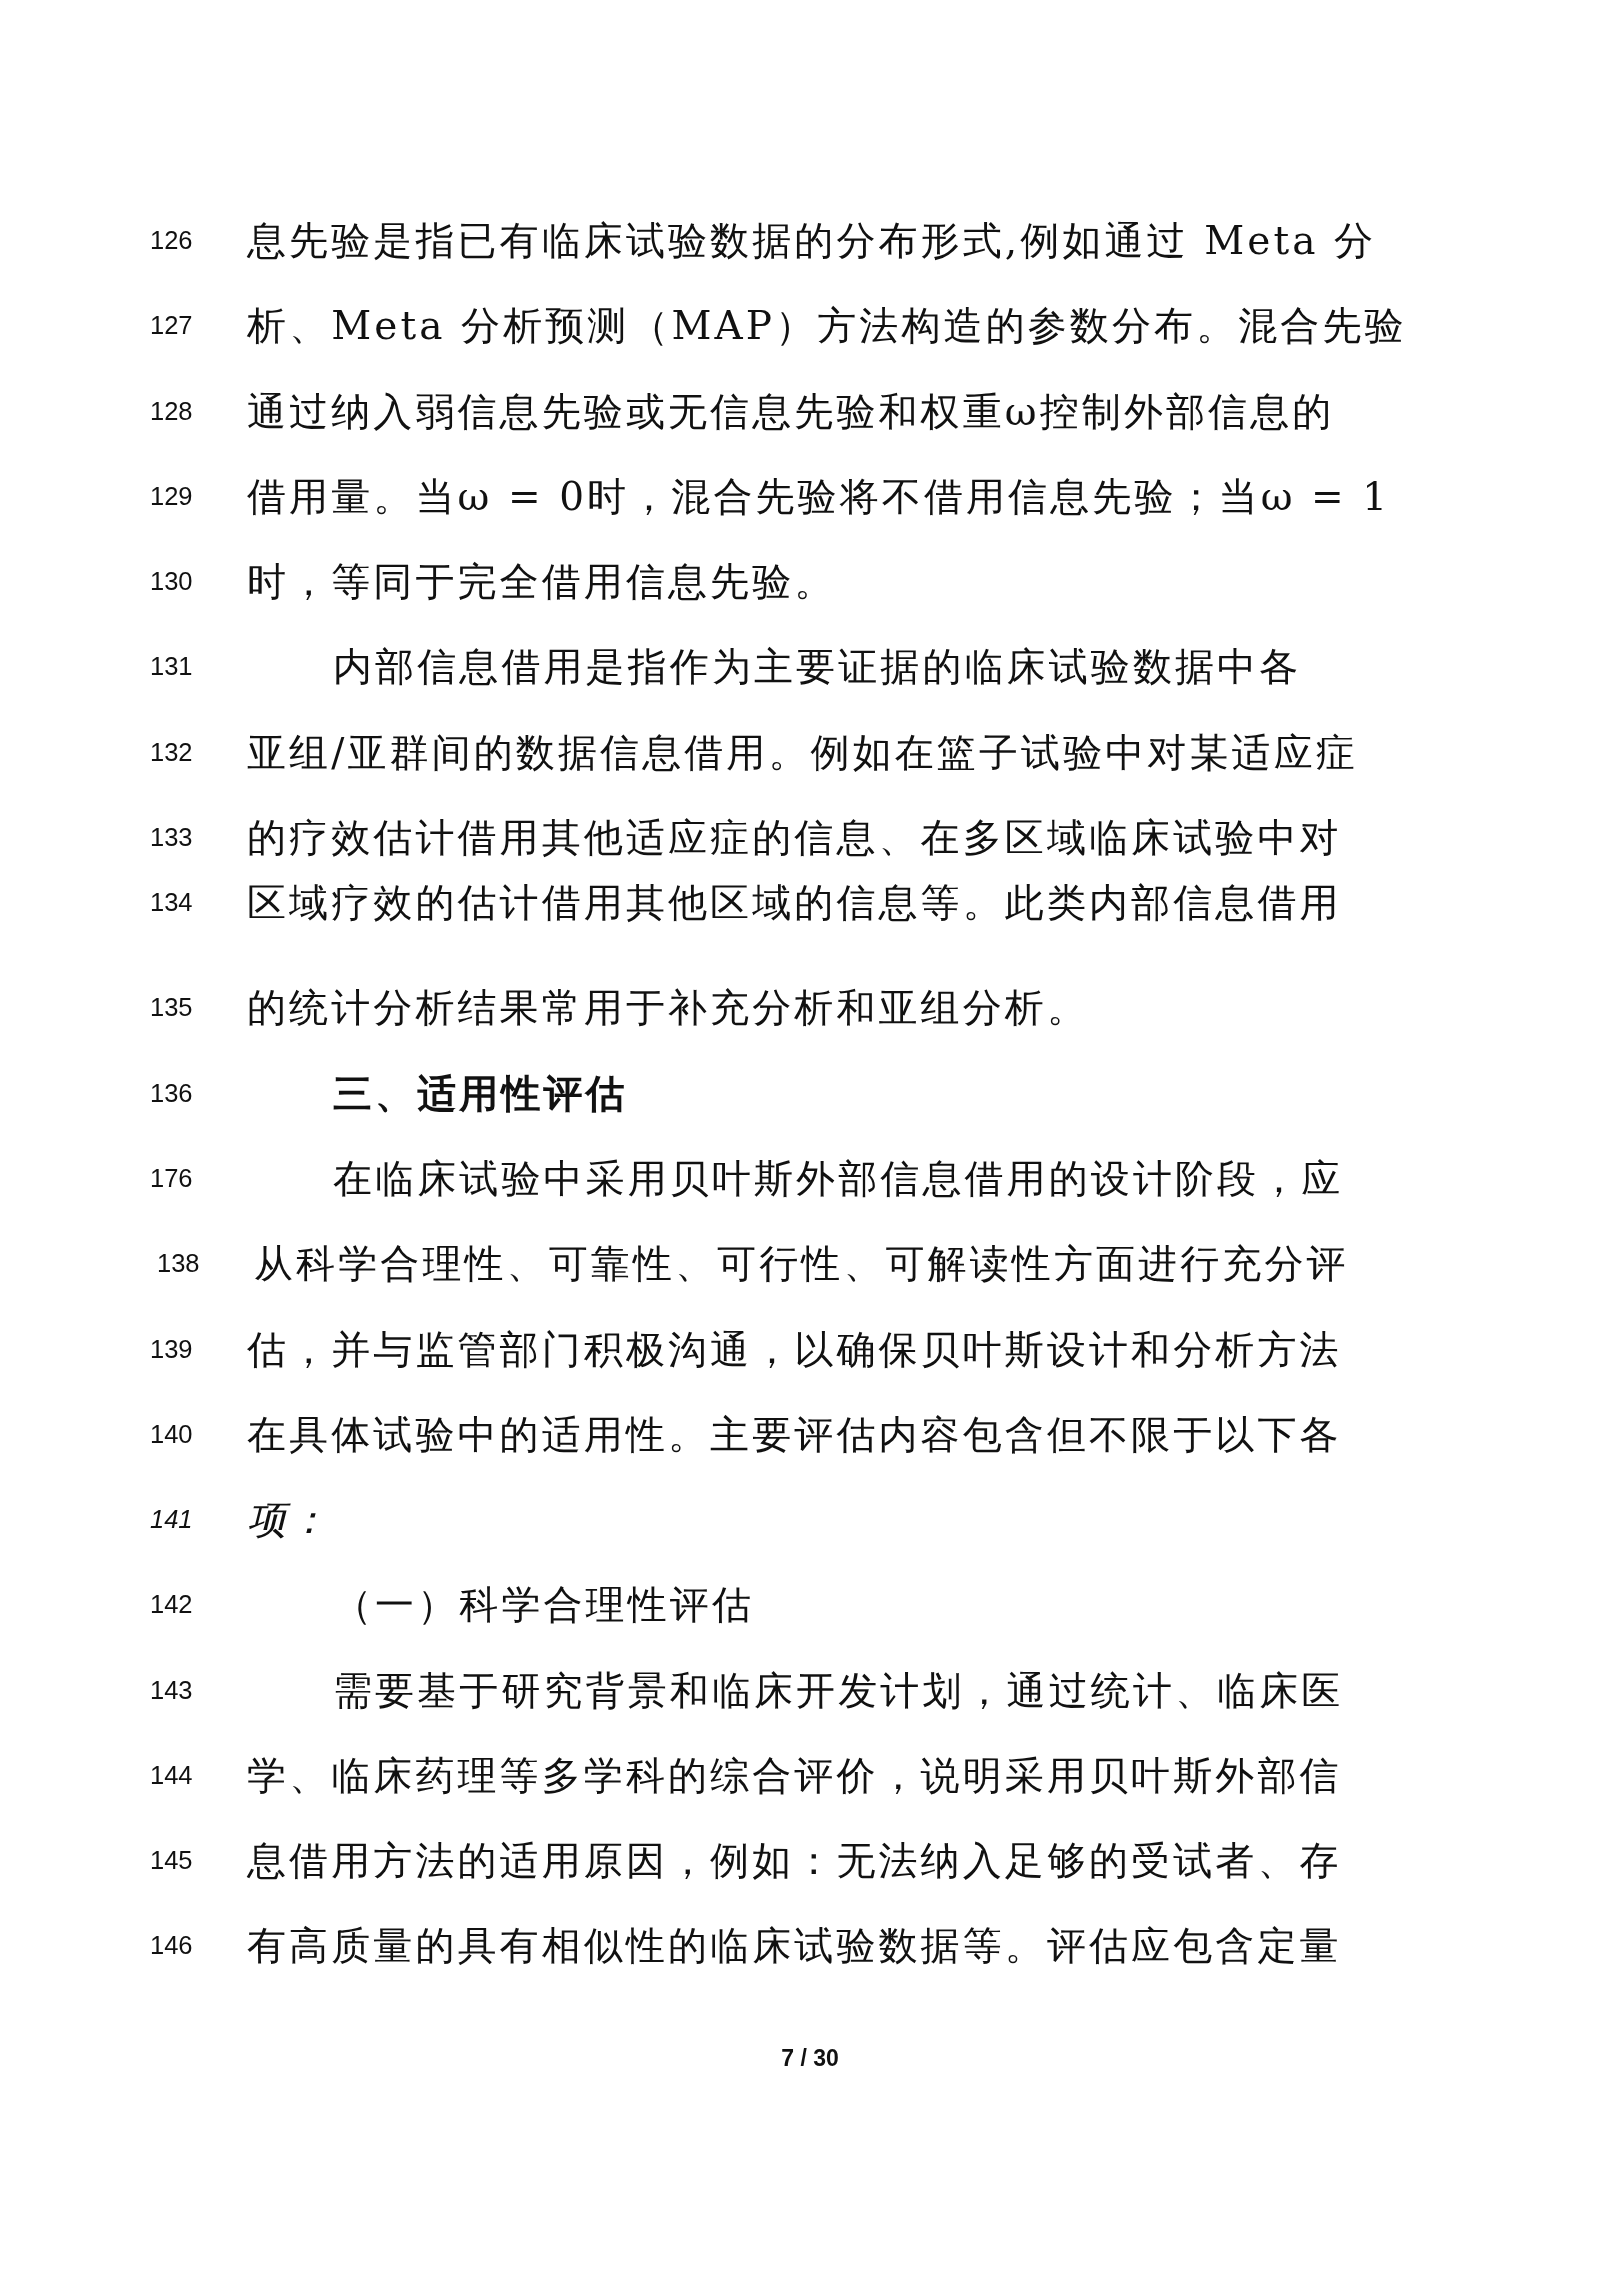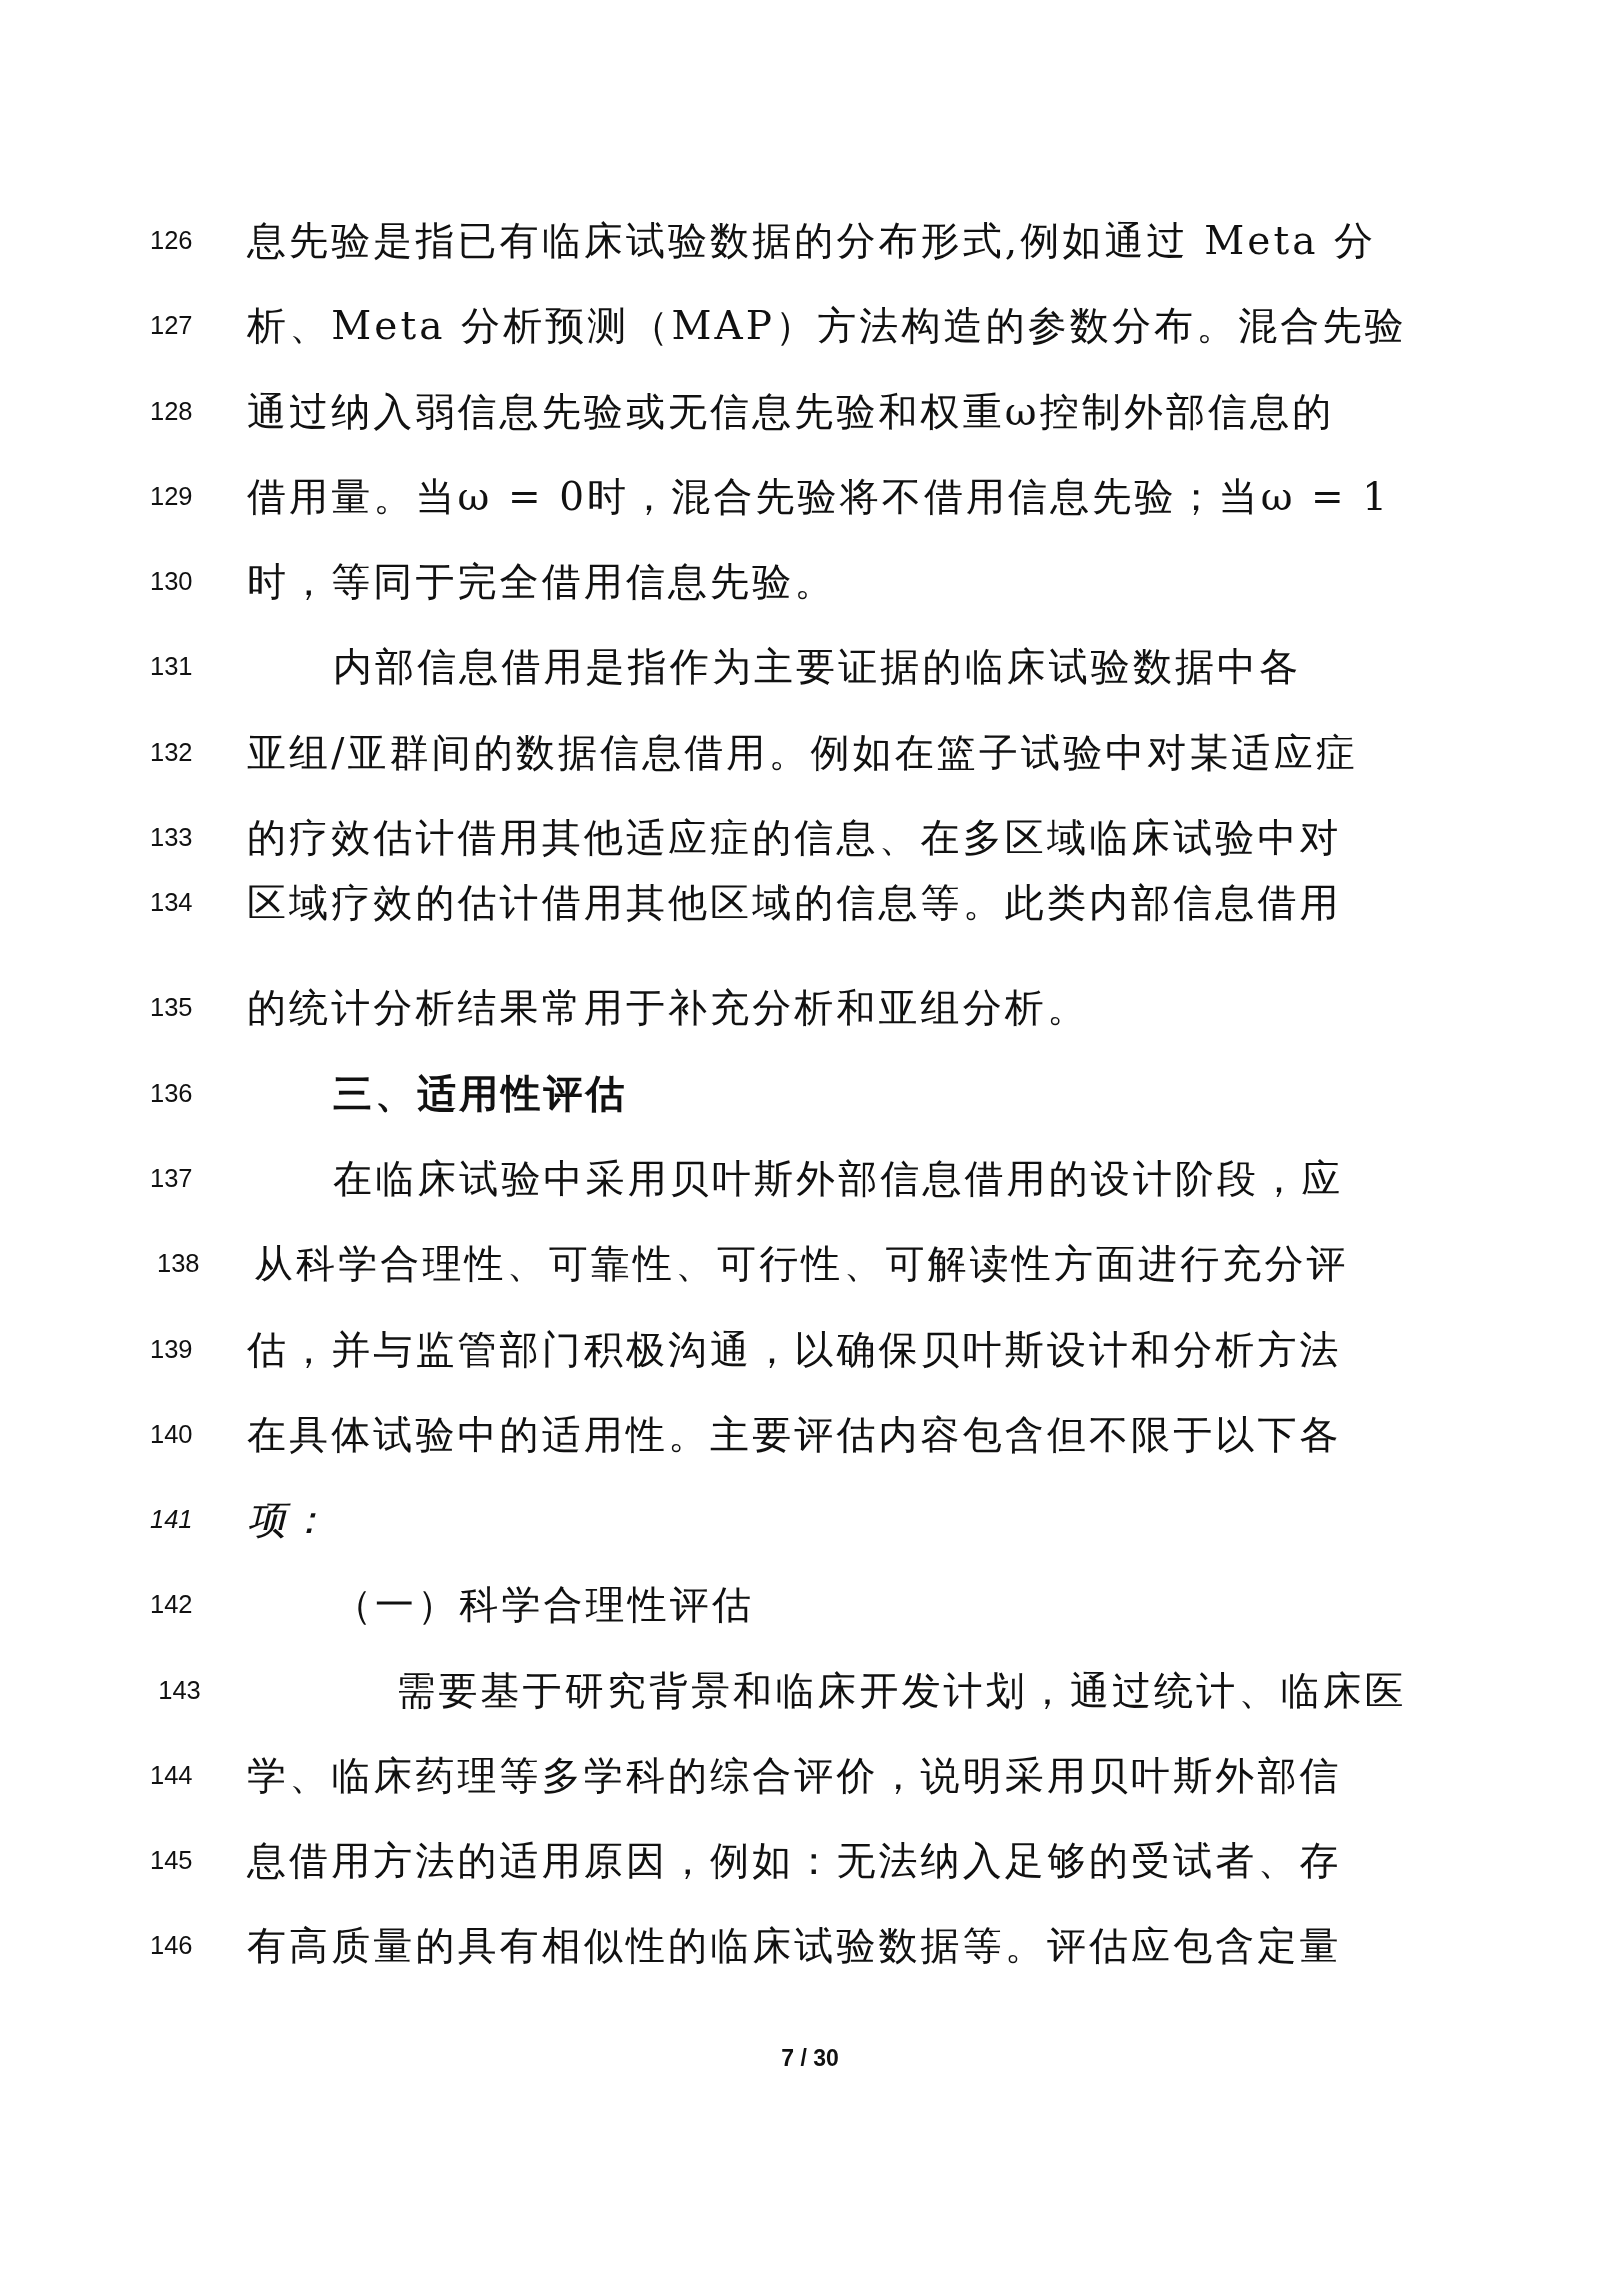--- a/index.html
+++ b/index.html
@@ -59,21 +59,21 @@
       </div>
       <div class="line" style="top: 965px;">
         <span class="lnum">135</span>
         <span class="ltext">的统计分析结果常用于补充分析和亚组分析。</span>
       </div>
       <div class="line" style="top: 1051px;">
         <span class="lnum">136</span>
         <span class="ltext indent heading">三、适用性评估</span>
       </div>
       <div class="line" style="top: 1136px;">
-        <span class="lnum">137</span>
+        <span class="lnum">176</span>
         <span class="ltext indent">在临床试验中采用贝叶斯外部信息借用的设计阶段，应</span>
       </div>
       <div class="line" style="top: 1221px; margin-left: 7px;">
         <span class="lnum">138</span>
         <span class="ltext">从科学合理性、可靠性、可行性、可解读性方面进行充分评</span>
       </div>
       <div class="line" style="top: 1307px;">
         <span class="lnum">139</span>
         <span class="ltext">估，并与监管部门积极沟通，以确保贝叶斯设计和分析方法</span>
       </div>
@@ -82,21 +82,21 @@
         <span class="ltext">在具体试验中的适用性。主要评估内容包含但不限于以下各</span>
       </div>
       <div class="line" style="top: 1477px; font-style: italic;">
         <span class="lnum">141</span>
         <span class="ltext">项：</span>
       </div>
       <div class="line" style="top: 1562px;">
         <span class="lnum">142</span>
         <span class="ltext indent">（一）科学合理性评估</span>
       </div>
-      <div class="line" style="top: 1648px; text-align: center;">
+      <div class="line" style="top: 1648px;">
         <span class="lnum">143</span>
         <span class="ltext indent">需要基于研究背景和临床开发计划，通过统计、临床医</span>
       </div>
       <div class="line" style="top: 1733px;">
         <span class="lnum">144</span>
         <span class="ltext">学、临床药理等多学科的综合评价，说明采用贝叶斯外部信</span>
       </div>
       <div class="line" style="top: 1818px;">
         <span class="lnum">145</span>
         <span class="ltext">息借用方法的适用原因，例如：无法纳入足够的受试者、存</span>

